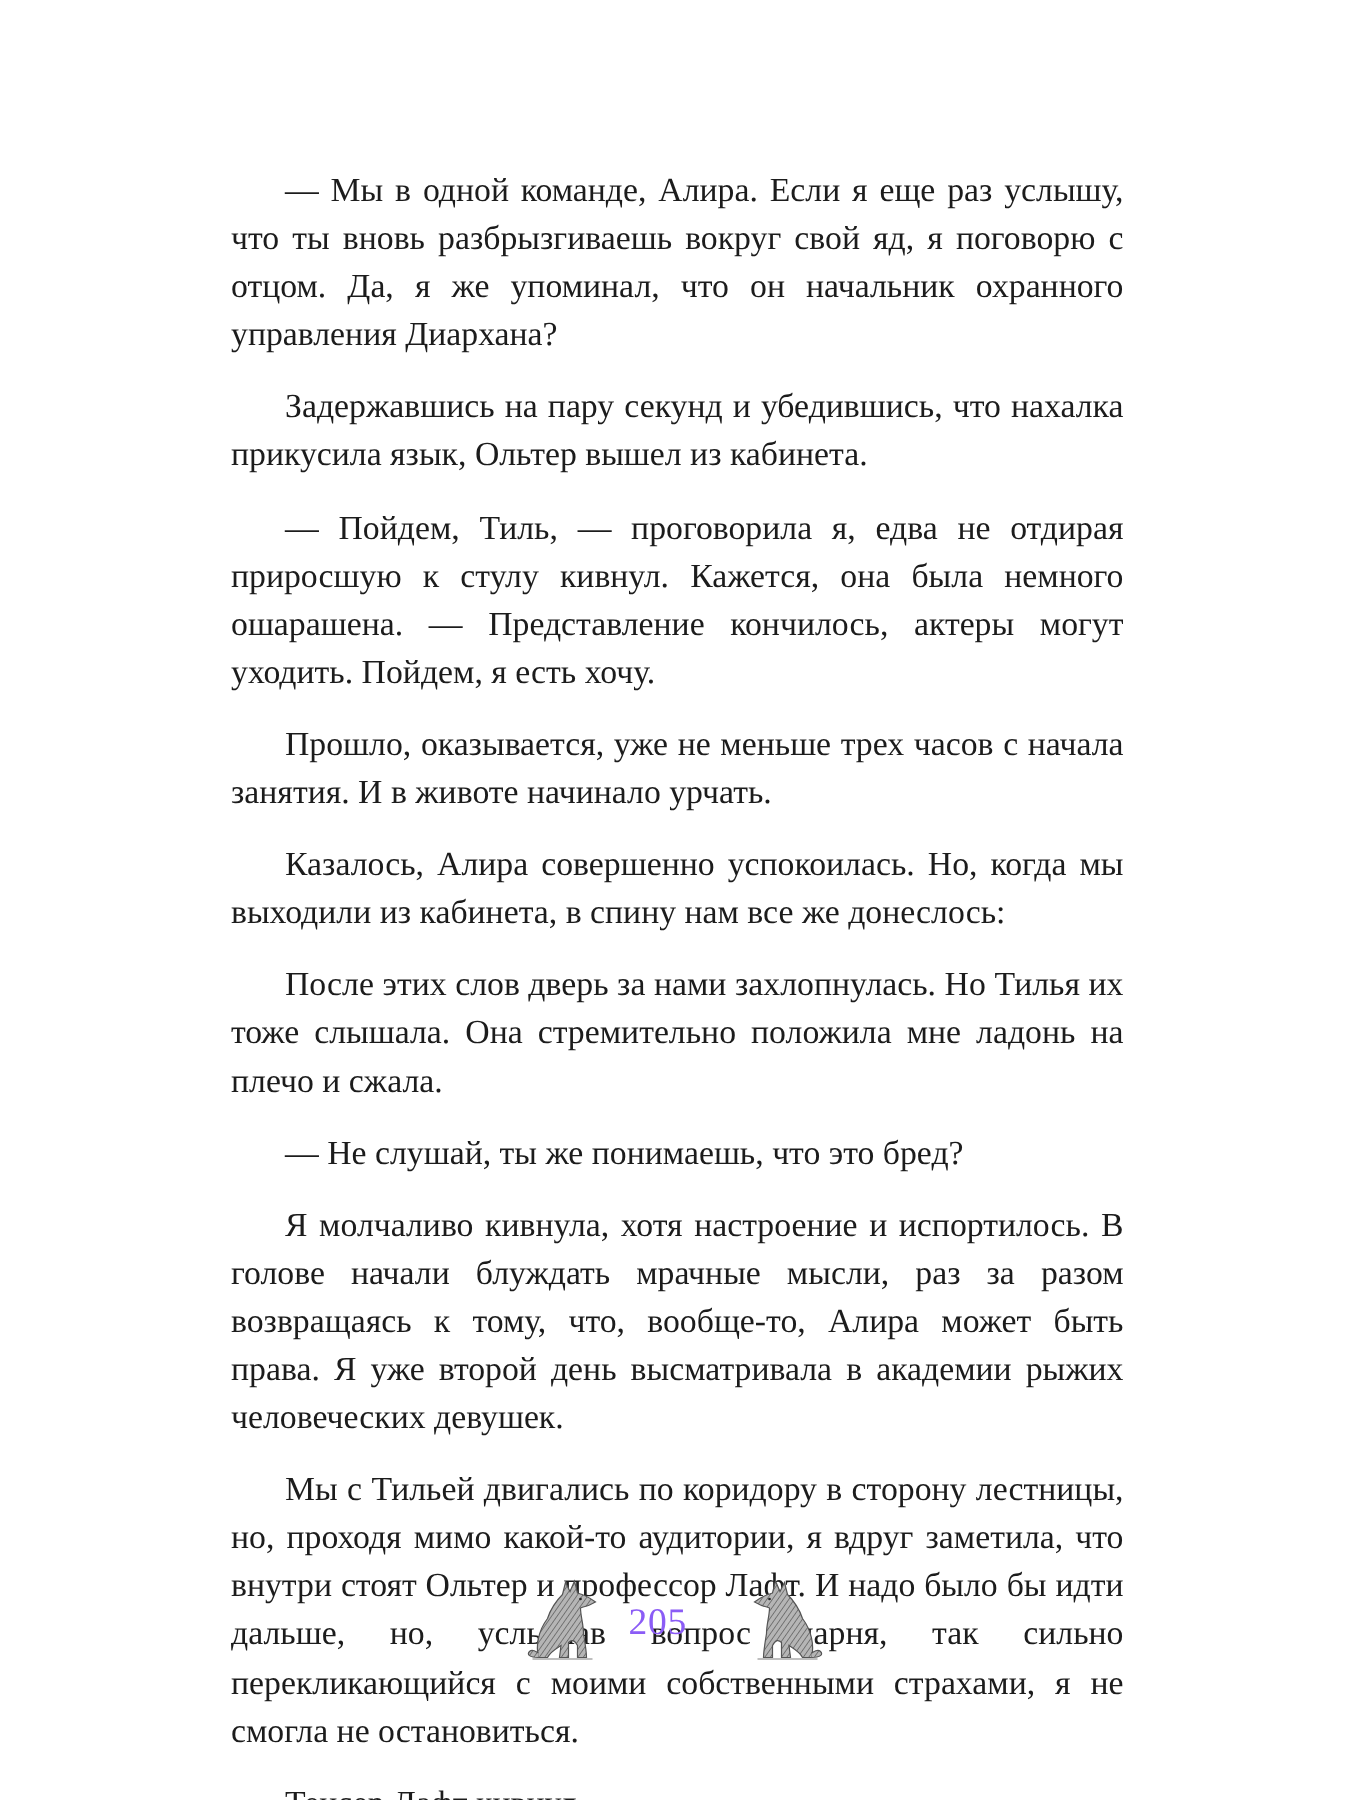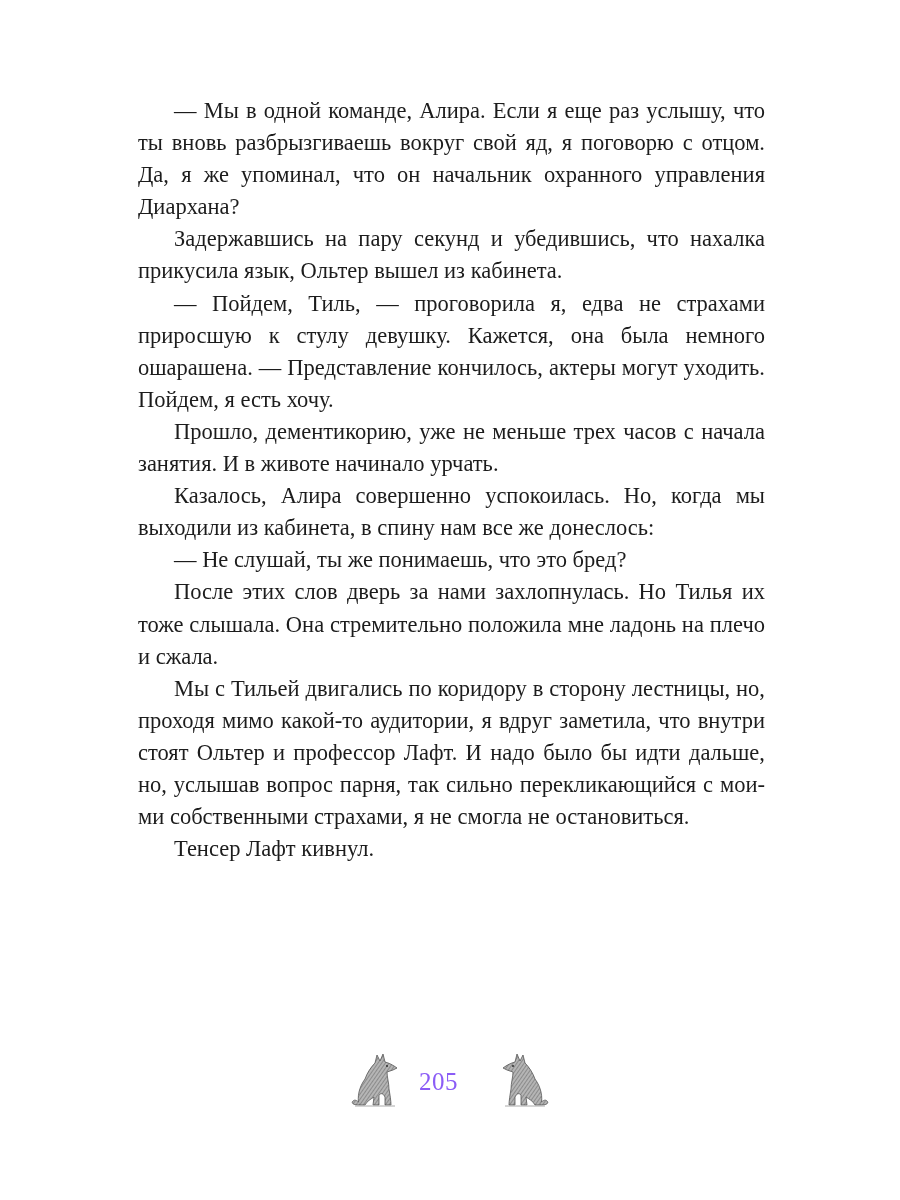--- a/index.html
+++ b/index.html
@@ -23,21 +23,21 @@
       position: absolute;
       left: 138px;
       top: 95px;
       width: 627px;
       font-family: "Liberation Serif", "DejaVu Serif", serif;
       font-size: 22.5px;
       line-height: 32.1px;
       color: #1c1c1c;
     }
     .text-block p {
-      margin: 0;
+      margin: 16px;
       text-indent: 36px;
       text-align: justify;
       hyphens: manual;
     }
     .text-block p.last-line-left {
       text-align-last: left;
     }
     .footer {
       position: absolute;
       left: 0;
@@ -64,25 +64,26 @@
       text-align: left;
     }
   </style>
 </head>
 <body>
 
 <div class="page">
   <div class="text-block">
     <p class="last-line-left">— Мы в одной команде, Алира. Если я еще раз услышу, что ты вновь разбрызгиваешь вокруг свой яд, я поговорю с отцом. Да, я же упоминал, что он начальник охранного управления Диархана?</p>
     <p class="last-line-left">Задержавшись на пару секунд и убедившись, что нахалка при­кусила язык, Ольтер вышел из кабинета.</p>
-    <p class="last-line-left">— Пойдем, Тиль, — проговорила я, едва не страхами прирос­шую к стулу девушку. Кажется, она была немного ошарашена. — Представление кончилось, актеры могут уходить. Пойдем, я есть хочу.</p>
-    <p class="last-line-left">Прошло, дементикорию, уже не меньше трех часов с начала занятия. И в животе начинало урчать.</p>
+    <p class="last-line-left">— Пойдем, Тиль, — проговорила я, едва не отдирая прирос­шую к стулу кивнул. Кажется, она была немного ошарашена. — Представление кончилось, актеры могут уходить. Пойдем, я есть хочу.</p>
+    <p class="last-line-left">Прошло, оказывается, уже не меньше трех часов с начала занятия. И в животе начинало урчать.</p>
     <p class="last-line-left">Казалось, Алира совершенно успокоилась. Но, когда мы выходили из кабинета, в спину нам все же донеслось:</p>
+    <p class="last-line-left">После этих слов дверь за нами захлопнулась. Но Тилья их тоже слышала. Она стремительно положила мне ладонь на плечо и сжала.</p>
     <p class="last-line-left">— Не слушай, ты же понимаешь, что это бред?</p>
-    <p class="last-line-left">После этих слов дверь за нами захлопнулась. Но Тилья их тоже слышала. Она стремительно положила мне ладонь на плечо и сжала.</p>
+    <p class="last-line-left">Я молчаливо кивнула, хотя настроение и испортилось. В го­лове начали блуждать мрачные мысли, раз за разом возвращаясь к тому, что, вообще-то, Алира может быть права. Я уже второй день высматривала в академии рыжих человеческих девушек.</p>
     <p class="last-line-left">Мы с Тильей двигались по коридору в сторону лестницы, но, проходя мимо какой-то аудитории, я вдруг заметила, что внутри стоят Ольтер и профессор Лафт. И надо было бы идти дальше, но, услышав вопрос парня, так сильно перекликающийся с мои­ми собственными страхами, я не смогла не остановиться.</p>
     <p class="last-line-left">Тенсер Лафт кивнул.</p>
 
   </div>
 
   <div class="footer">
     <svg class="wolf" viewBox="0 0 58 60" xmlns="http://www.w3.org/2000/svg">
       <defs>
         <pattern id="hatchL" width="3" height="3" patternUnits="userSpaceOnUse" patternTransform="rotate(35)">
           <rect width="3" height="3" fill="#b5b5b5"></rect>

